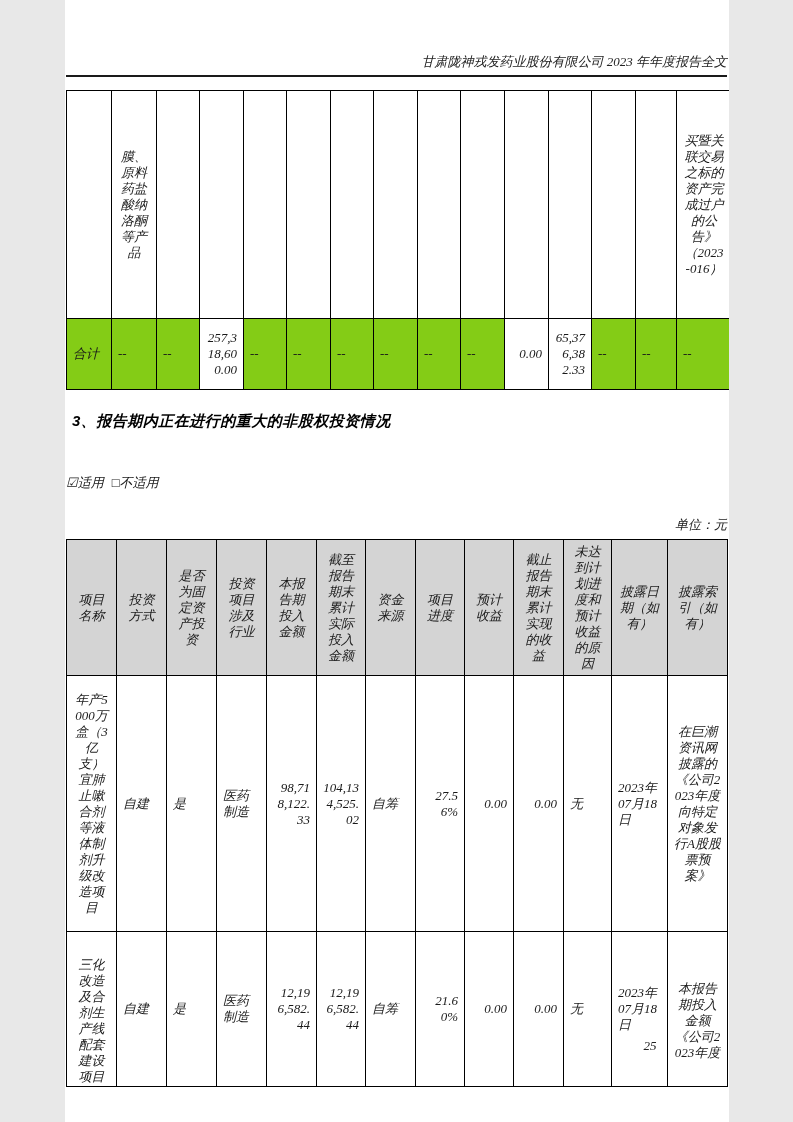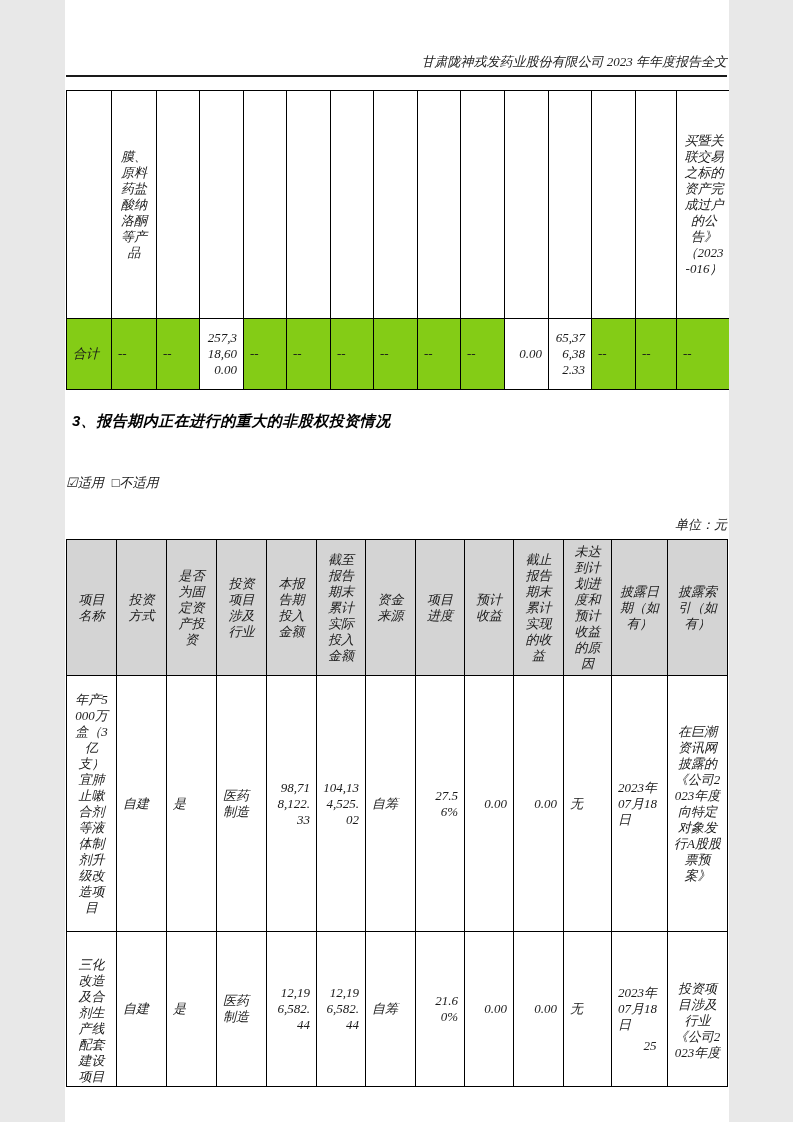--- a/index.html
+++ b/index.html
@@ -238,21 +238,21 @@
         <td>医药制造</td>
         <td class="num">12,196,582.44</td>
         <td class="num">12,196,582.44</td>
         <td>自筹</td>
         <td class="num">21.60%</td>
         <td class="num">0.00</td>
         <td class="num">0.00</td>
         <td>无</td>
         <td>2023年07月18日</td>
         <td>
-          <div class="clip">投资项目涉及行业《公司2023年度</div>
+          <div class="clip">本报告期投入金额《公司2023年度</div>
         </td>
       </tr>
     </tbody>
       </table>
 
   </div>
 
   <div class="page-number">25</div>
 </div>
 

